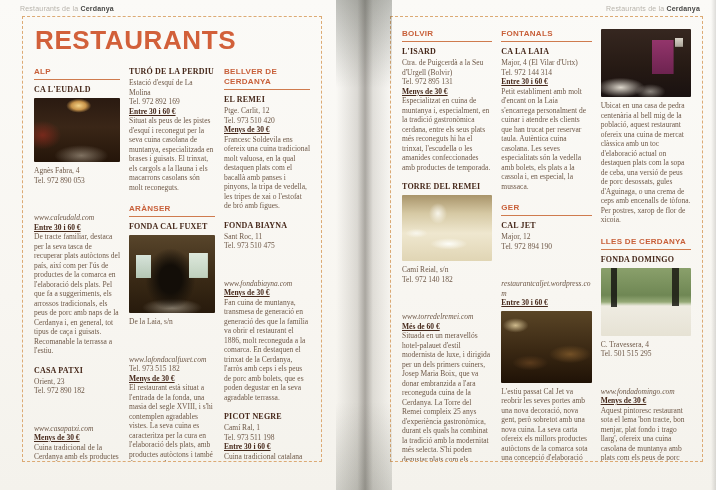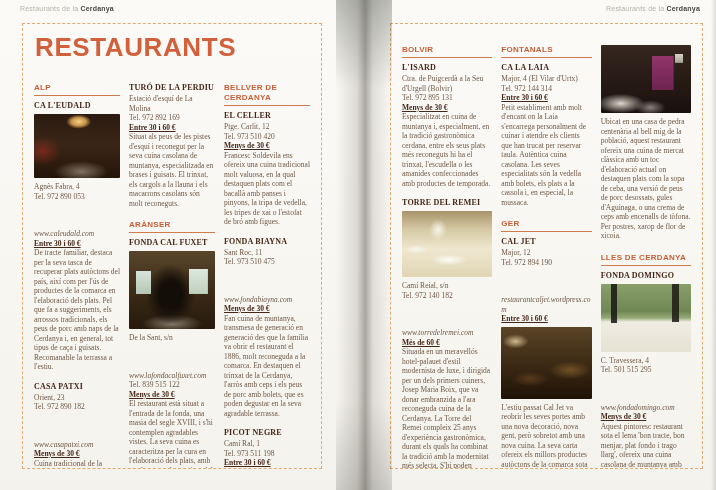--- a/index.html
+++ b/index.html
@@ -16,31 +16,31 @@
       linear-gradient(90deg,rgba(110,105,95,0) 0%,rgba(110,105,95,.22) 38%,rgba(75,70,62,.45) 52%,rgba(110,105,95,.18) 66%,rgba(110,105,95,0) 100%);
   }
   .edge-right{position:absolute;right:0;top:0;width:5px;height:100%;background:linear-gradient(90deg,rgba(0,0,0,0),rgba(0,0,0,.12));}
 
   .pheader{position:absolute;top:4px;font:7px/9px "Liberation Sans",sans-serif;color:#b7b3ab;letter-spacing:.2px;white-space:nowrap;}
   .pheader b{color:#474745;}
   .pheader.ph-left{left:20px;}
   .pheader.ph-right{right:16px;}
 
   .frame{
-    position:absolute;top:23px;height:446px;box-sizing:border-box;
+    position:absolute;top:16px;height:446px;box-sizing:border-box;
     border:1px dashed #dcaa74;padding:8px 11px;overflow:hidden;
   }
   .frame.f-left{left:22px;width:300px;}
   .frame.f-right{left:390px;width:313px;}
 
   .title{font:bold 26px/31px "Liberation Sans",sans-serif;color:#d2603a;letter-spacing:.6px;margin:0 0 7px 1px;}
 
   .cols{display:flex;gap:9px;align-items:flex-start;}
   .col{flex:1;min-width:0;}
-  .col > :first-child{margin-top:13px;}
+  .col > :first-child{margin-top:4px;}
 
   .section{
     font:bold 8px/10px "Liberation Sans",sans-serif;color:#c8603a;
     border-bottom:1px solid #cf7b4e;padding-bottom:2px;margin:12px 0 5px;letter-spacing:.3px;
   }
   .entry{margin:0 0 10px;}
   .rname{font:bold 8px/10px "Liberation Serif",serif;color:#46281a;margin:0 0 1px;letter-spacing:.2px;}
   .addr{font:7.5px/9.5px "Liberation Serif",serif;color:#6e5847;}
   .web{font:italic 7.5px/9.5px "Liberation Serif",serif;color:#6e5847;overflow-wrap:anywhere;margin-top:28px;}
   .price{font:bold 7.5px/9.5px "Liberation Serif",serif;color:#46281a;text-decoration:underline;}
@@ -140,31 +140,31 @@
             <div class="rname">TURÓ DE LA PERDIU</div>
             <div class="addr">Estació d'esquí de La Molina</div>
             <div class="addr">Tel. 972 892 169</div>
             <div class="price">Entre 30 i 60 €</div>
             <p class="desc">Situat als peus de les pistes d'esquí i reconegut per la seva cuina casolana de muntanya, especialitzada en brases i guisats. El trinxat, els cargols a la llauna i els macarrons casolans són molt reconeguts.</p>
           </div>
           <div class="section">ARÀNSER</div>
           <div class="entry">
             <div class="rname">FONDA CAL FUXET</div>
             <div class="photo photo-calfuxet"></div>
-            <div class="addr">De la Sant, s/n</div>
+            <div class="addr">De la Laia, s/n</div>
             <div class="web">www.lafondacalfuxet.com</div>
-            <div class="addr">Tel. 839 515 122</div>
+            <div class="addr">Tel. 973 515 182</div>
             <div class="price">Menys de 30 €</div>
             <p class="desc">El restaurant està situat a l'entrada de la fonda, una masia del segle XVIII, i s'hi contemplen agradables vistes. La seva cuina es caracteritza per la cura en l'elaboració dels plats, amb productes autòctons i també de temporada.</p>
           </div>
         </div>
         <div class="col">
           <div class="section">BELLVER DE CERDANYA</div>
           <div class="entry">
-            <div class="rname">EL CELLER</div>
+            <div class="rname">EL REMEI</div>
             <div class="addr">Ptge. Carlit, 12</div>
             <div class="addr">Tel. 973 510 420</div>
             <div class="price">Menys de 30 €</div>
             <p class="desc">Francesc Soldevila ens ofereix una cuina tradicional molt valuosa, en la qual destaquen plats com el bacallà amb panses i pinyons, la tripa de vedella, les tripes de xai o l'estofat de bró amb figues.</p>
           </div>
           <div class="entry">
             <div class="rname">FONDA BIAYNA</div>
             <div class="addr">Sant Roc, 11</div>
             <div class="addr">Tel. 973 510 475</div>
             <div class="web">www.fondabiayna.com</div>

